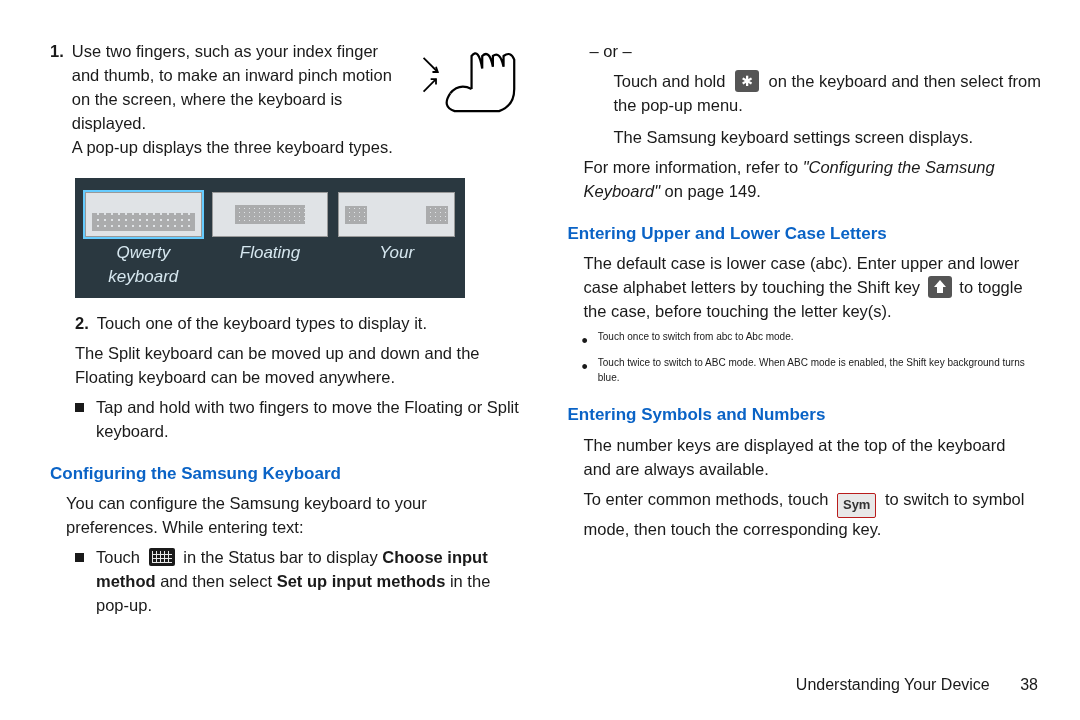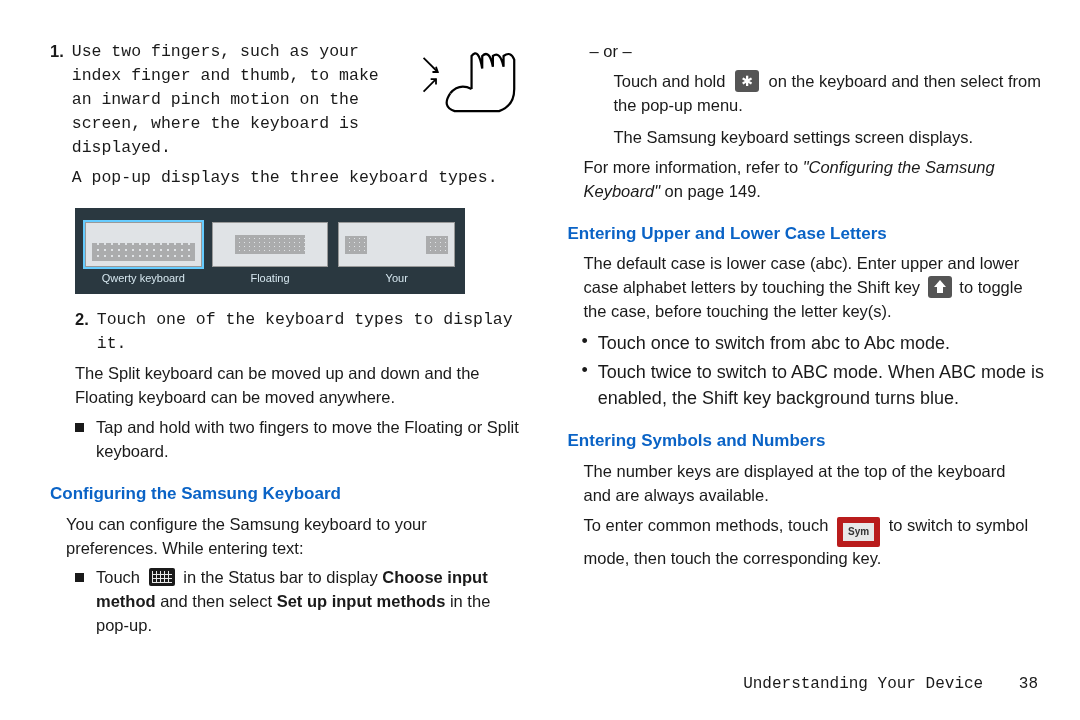--- a/index.html
+++ b/index.html
@@ -11,21 +11,21 @@
     line-height: 1.45;
     background: #fff;
     color: #1a1a1a;
     position: relative;
     padding: 40px 35px 30px 50px;
   }
   .columns { display: flex; gap: 40px; }
   .col { flex: 1; min-width: 0; }
   .num-item { display: flex; margin-bottom: 4px; }
   .num { font-weight: bold; margin-right: 8px; flex-shrink: 0; }
-  .num-body { flex: 1; font-family: Liberation Mono, monospace; }
+  .num-body { flex: 1; }
   .illus-slot { float: right; width: 120px; margin-left: 8px; }
   .kbimg {
     margin: 18px 0 14px 25px;
     background: #2a3840;
     padding: 14px 10px 8px 10px;
     display: flex;
     gap: 10px;
     width: 390px;
   }
   .kbopt { flex: 1; text-align: center; }
@@ -50,26 +50,26 @@
     opacity: .6;
   }
   .kb-split::before, .kb-split::after {
     content: ""; position: absolute; width: 22px; height: 18px; bottom: 12px;
     background: repeating-linear-gradient(90deg,#888 0 4px,transparent 4px 5px),
                 repeating-linear-gradient(0deg,#888 0 3px,transparent 3px 4px);
     opacity: .6;
   }
   .kb-split::before { left: 6px; }
   .kb-split::after { right: 6px; }
-  .kbopt-label { color: #d6e7ef; font-size: 11px; }
+  .kbopt-label { color: #d6e7ef; font-size: 17px; font-style: italic; }
   .sub { margin: 6px 0 4px 25px; }
   .sq-bullet { display: flex; margin: 6px 0 4px 25px; }
   .sq-bullet .bicon { width: 9px; height: 9px; background: #1a1a1a; margin: 7px 12px 0 0; flex-shrink: 0; }
   .heading { color: #0a63c6; font-weight: bold; margin: 18px 0 2px 0; font-size: 17px; }
-  .dot-bullet { display: flex; margin: 3px 0 3px 14px; font-size: 18px; }
+  .dot-bullet { display: flex; margin: 3px 0 3px 14px; font-size: 10px; }
   .dot-bullet::before { content: "•"; margin-right: 10px; font-size: 18px; line-height: 1.3; }
   .para { margin: 6px 16px; }
   .kbd-icon {
     width: 26px; height: 18px; background: #1a1a1a; border-radius: 2px;
     display: inline-block; vertical-align: -3px; margin: 0 4px;
     position: relative;
   }
   .kbd-icon::after {
     content: ""; position: absolute; inset: 3px;
     background:
@@ -85,27 +85,27 @@
     content: "✱"; color: #fff; position: absolute; left: 0; right: 0; top: 1px;
     text-align: center; font-size: 14px; line-height: 20px;
   }
   .shift-icon {
     width: 24px; height: 22px; background: #555; border-radius: 3px;
     display: inline-block; vertical-align: -5px; margin: 0 3px; position: relative;
   }
   .shift-icon svg { position: absolute; left: 4px; top: 3px; }
   .sym-icon, .pg-icon {
     display: inline-block; vertical-align: -4px; margin: 0 4px;
-    background: #e8e8e8; border: 6px solid #b91c1c; border-radius: 2px;
-    font-size: 10px; padding: 2px 5px; font-weight: bold; color: #333;
+    background: #e8e8e8; border: 1px solid #b91c1c; border-radius: 2px;
+    font-size: 13px; padding: 2px 5px; font-weight: bold; color: #333;
   }
   .pg-icon { font-weight: normal; letter-spacing: -0.5px;}
   b { font-weight: bold; }
   i { font-style: italic; }
-  .footer { position: absolute; right: 42px; bottom: 24px; font-size: 16px; font-family: Liberation Mono, monospace; }
+  .footer { position: absolute; right: 42px; bottom: 24px; font-size: 16px; }
   .footer .sec { margin-right: 26px; }
   .clearfix::after { content: ""; display: table; clear: both; }
   .hand-svg { stroke:#000; stroke-width:2.5; fill:#fff; }
 </style>
 </head>
 <body>
 
 <div class="columns">
 
   <div class="col">
@@ -121,21 +121,21 @@
             </g>
             <g stroke="#000" stroke-width="2" fill="none">
               <path d="M10 20 L26 36"></path>
                 <path d="M24 30 L26 36 L20 36"></path>
               <path d="M10 58 L24 44"></path>
                 <path d="M18 44 L24 44 L24 50"></path>
             </g>
           </svg>
         </div>
         <span>Use two fingers, such as your index finger and thumb, to make an inward pinch motion on the screen, where the keyboard is displayed.</span>
-        <div style="clear:both; margin-top:6px">A pop-up displays the three keyboard types.</div>
+        <div style="clear:both; ">A pop-up displays the three keyboard types.</div>
       </div>
     </div>
 
     <div class="kbimg">
       <div class="kbopt">
         <div class="kbopt-box kb-full sel"></div>
         <div class="kbopt-label">Qwerty keyboard</div>
       </div>
       <div class="kbopt">
         <div class="kbopt-box kb-float"></div>

